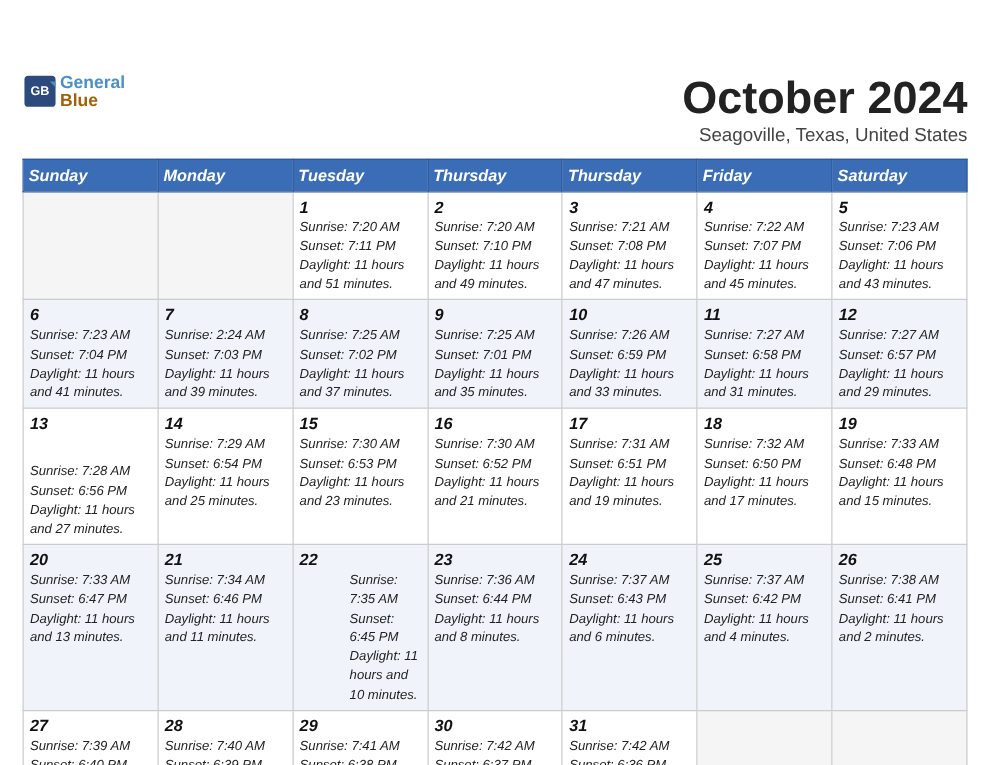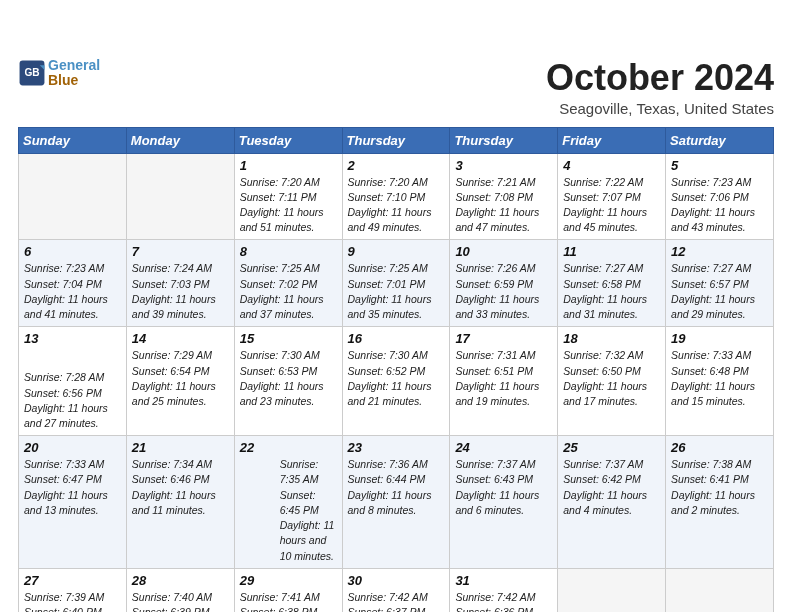--- a/index.html
+++ b/index.html
@@ -168,21 +168,21 @@
         </tr>
         <tr class="row-shade">
           <td>
             <div class="day-num">6</div>
             <div class="day-info" style="white-space: pre-line;">Sunrise: 7:23 AM
 Sunset: 7:04 PM
 Daylight: 11 hours and 41 minutes.</div>
           </td>
           <td>
             <div class="day-num">7</div>
-            <div class="day-info" style="white-space: pre-line;">Sunrise: 7:24 AM
+            <div class="day-info" style="white-space: pre-line;">Sunrise: 2:24 AM
 Sunset: 7:03 PM
 Daylight: 11 hours and 39 minutes.</div>
           </td>
           <td>
             <div class="day-num">8</div>
             <div class="day-info" style="white-space: pre-line;">Sunrise: 7:25 AM
 Sunset: 7:02 PM
 Daylight: 11 hours and 37 minutes.</div>
           </td>
           <td>

